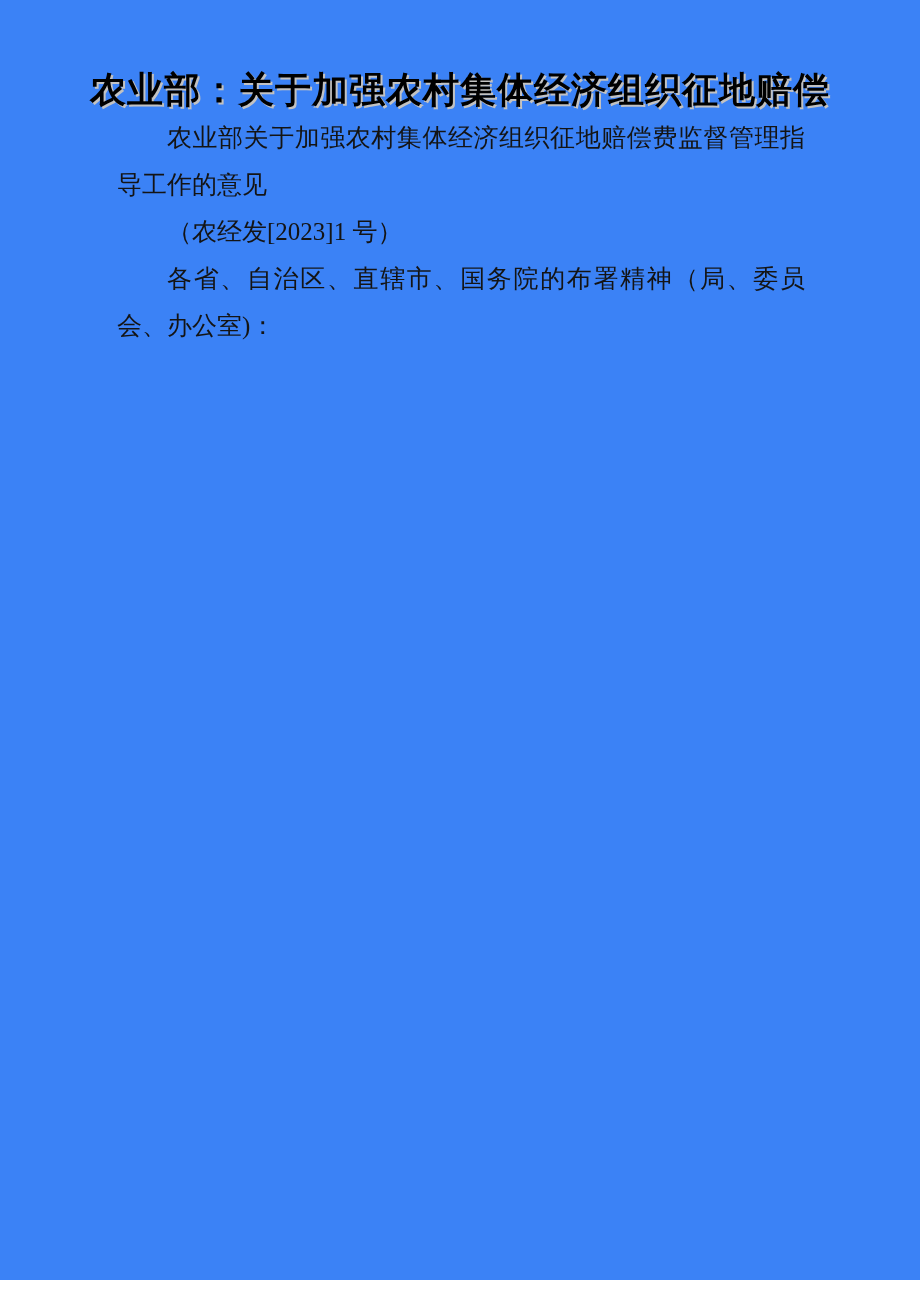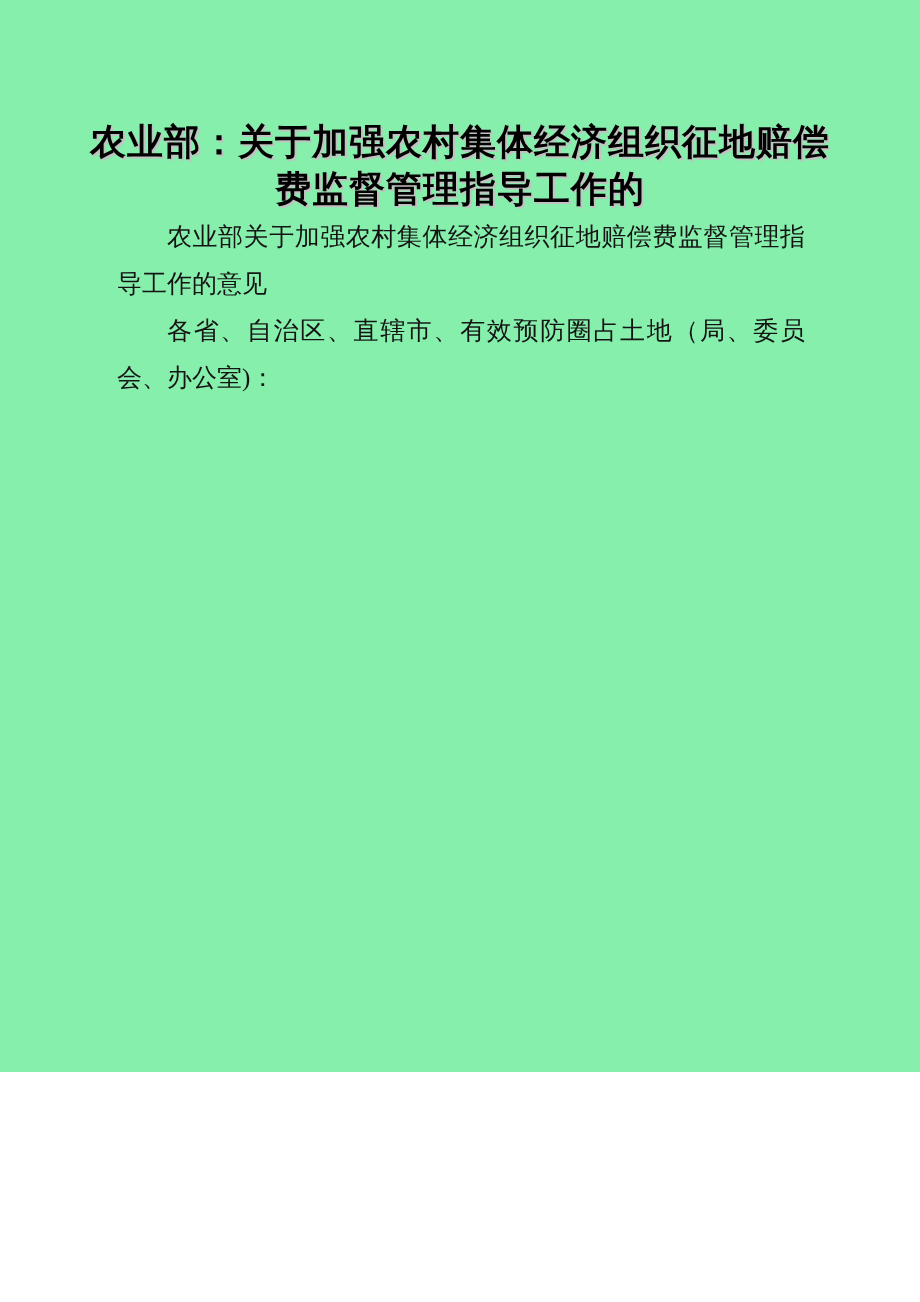--- a/index.html
+++ b/index.html
@@ -8,24 +8,24 @@
     background: #ffffff;
   }
   body {
     width: 920px;
     height: 1302px;
     font-family: "Liberation Serif", "DejaVu Serif", serif;
   }
   .page {
     position: relative;
     width: 920px;
-    height: 1072px;
+    height: 1280px;
     box-sizing: border-box;
-    padding-top: 119px;
-    background: #86efac;
+    padding-top: 67px;
+    background: #3b82f6;
     overflow: hidden;
   }
   .doc-title {
     margin: 0;
     padding: 0;
     text-align: center;
     font-size: 36px;
     line-height: 47px;
     font-weight: bold;
     color: #000000;
@@ -50,20 +50,20 @@
     padding: 0;
     text-indent: 2em;
   }
 </style>
 </head>
 <body>
 
 <div class="page">
   <h1 class="doc-title">
     <span class="title-line">农业部：关于加强农村集体经济组织征地赔偿</span>
-    <span class="title-line">费监督管理指导工作的</span>
   </h1>
 
   <div class="doc-body">
     <p class="para">农业部关于加强农村集体经济组织征地赔偿费监督管理指导工作的意见</p>
-    <p class="para">各省、自治区、直辖市、有效预防圈占土地（局、委员会、办公室)：</p>
+    <p class="para">（农经发[2023]1 号）</p>
+    <p class="para">各省、自治区、直辖市、国务院的布署精神（局、委员会、办公室)：</p>
   </div>
 </div>
 
 </body></html>

